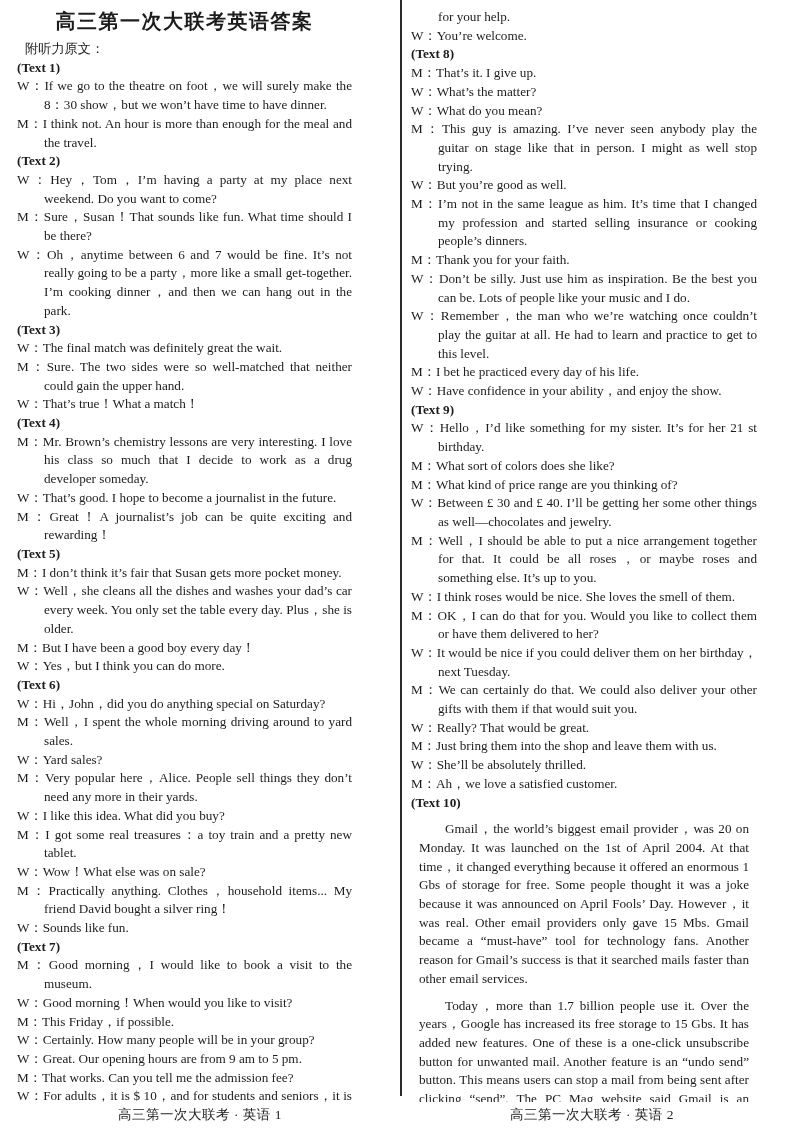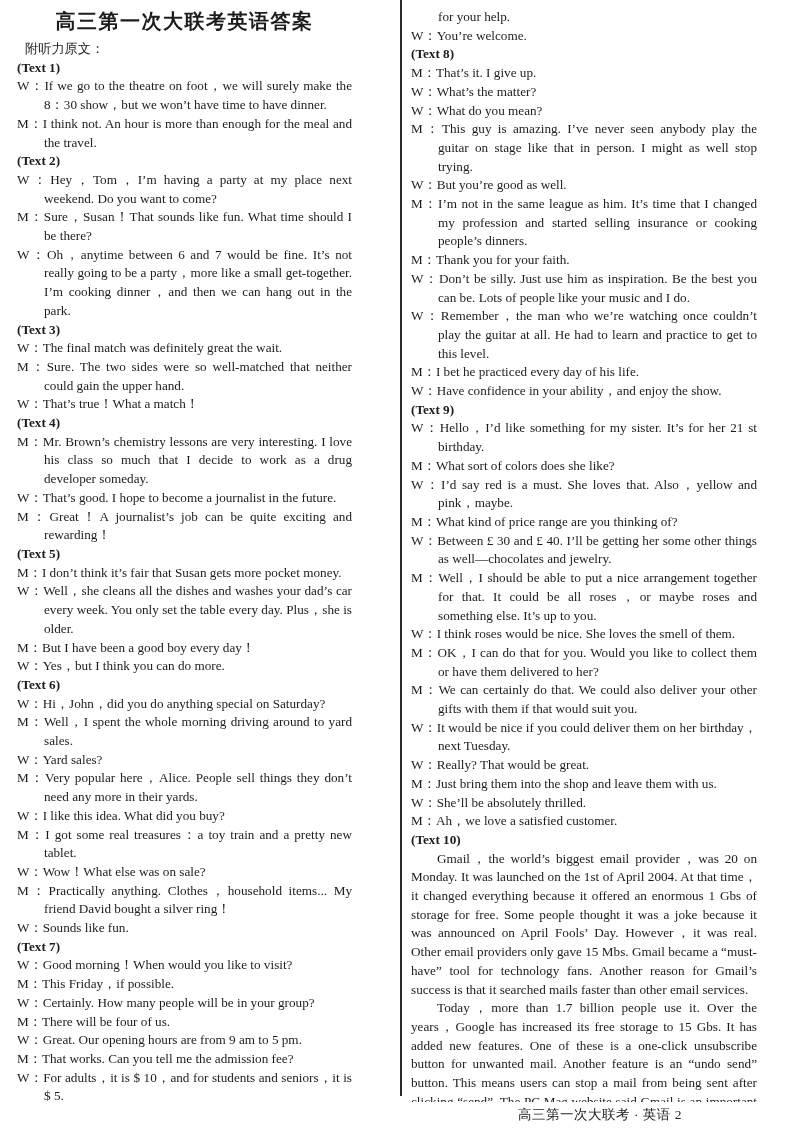--- a/index.html
+++ b/index.html
@@ -20,27 +20,27 @@
   .doc-title {
     font-size:20px; font-weight:bold; text-align:center;
     line-height:27px; margin:2px 0 5px 0; letter-spacing:1.5px;
     text-indent:0;
   }
   .subtitle { text-indent:0;padding-left:8px; }
   .heading { font-weight:bold; text-indent:0; }
   .line { padding-left:27px; text-indent:-27px; }
   .line .speaker { display:inline; }
   .cont { padding-left:27px; text-indent:0; }
-  .para { margin:0; text-indent:26px; }
+  .para { margin:8px; text-indent:26px; }
   .footer {
     position:absolute; bottom:11px; text-align:center;
     font-size:13.5px; letter-spacing:0.5px;
   }
   .footer-left  { left:0;   width:400px; }
-  .footer-right { left:400px; width:400px; }
+  .footer-right { left:392px; width:400px; }
 </style>
 </head>
 <body>
 
 <div class="page">
 
   <div class="col col-left">
     <div class="doc-title">高三第一次大联考英语答案</div>
     <div id="left-blocks">
         <div class="subtitle">附听力原文：</div>
@@ -68,24 +68,24 @@
         <div class="line"><span class="speaker">W：</span><span>Hi，John，did you do anything special on Saturday?</span></div>
         <div class="line"><span class="speaker">M：</span><span>Well，I spent the whole morning driving around to yard sales.</span></div>
         <div class="line"><span class="speaker">W：</span><span>Yard sales?</span></div>
         <div class="line"><span class="speaker">M：</span><span>Very popular here，Alice. People sell things they don’t need any more in their yards.</span></div>
         <div class="line"><span class="speaker">W：</span><span>I like this idea. What did you buy?</span></div>
         <div class="line"><span class="speaker">M：</span><span>I got some real treasures：a toy train and a pretty new tablet.</span></div>
         <div class="line"><span class="speaker">W：</span><span>Wow！What else was on sale?</span></div>
         <div class="line"><span class="speaker">M：</span><span>Practically anything. Clothes，household items... My friend David bought a silver ring！</span></div>
         <div class="line"><span class="speaker">W：</span><span>Sounds like fun.</span></div>
         <div class="heading">(Text 7)</div>
+        <div class="line"><span class="speaker">M：</span><span>Good morning，I would like to book a visit to the museum.</span></div>
         <div class="line"><span class="speaker">W：</span><span>Good morning！When would you like to visit?</span></div>
         <div class="line"><span class="speaker">M：</span><span>This Friday，if possible.</span></div>
         <div class="line"><span class="speaker">W：</span><span>Certainly. How many people will be in your group?</span></div>
-        <div class="line"><span class="speaker">M：</span><span>There will be four of us.</span></div>
         <div class="line"><span class="speaker">W：</span><span>Great. Our opening hours are from 9 am to 5 pm.</span></div>
         <div class="line"><span class="speaker">M：</span><span>That works. Can you tell me the admission fee?</span></div>
         <div class="line"><span class="speaker">W：</span><span>For adults，it is $ 10，and for students and seniors，it is $ 5.</span></div>
         <div class="line"><span class="speaker">M：</span><span>We are all students，so it will be $ 1 per person. Thank you</span></div>
       </div>
   </div>
 
   <div class="divider"></div>
 
   <div class="col col-right">
@@ -100,33 +100,33 @@
         <div class="line"><span class="speaker">W：</span><span>But you’re good as well.</span></div>
         <div class="line"><span class="speaker">M：</span><span>I’m not in the same league as him. It’s time that I changed my profession and started selling insurance or cooking people’s dinners.</span></div>
         <div class="line"><span class="speaker">M：</span><span>Thank you for your faith.</span></div>
         <div class="line"><span class="speaker">W：</span><span>Don’t be silly. Just use him as inspiration. Be the best you can be. Lots of people like your music and I do.</span></div>
         <div class="line"><span class="speaker">W：</span><span>Remember，the man who we’re watching once couldn’t play the guitar at all. He had to learn and practice to get to this level.</span></div>
         <div class="line"><span class="speaker">M：</span><span>I bet he practiced every day of his life.</span></div>
         <div class="line"><span class="speaker">W：</span><span>Have confidence in your ability，and enjoy the show.</span></div>
         <div class="heading">(Text 9)</div>
         <div class="line"><span class="speaker">W：</span><span>Hello，I’d like something for my sister. It’s for her 21 st birthday.</span></div>
         <div class="line"><span class="speaker">M：</span><span>What sort of colors does she like?</span></div>
-        <div class="line"><span class="speaker">W：</span><span>I’d say red is a must. She loves that. Also，yellow and pink，maybe.</span></div>
         <div class="line"><span class="speaker">M：</span><span>What kind of price range are you thinking of?</span></div>
         <div class="line"><span class="speaker">W：</span><span>Between £ 30 and £ 40. I’ll be getting her some other things as well—chocolates and jewelry.</span></div>
         <div class="line"><span class="speaker">M：</span><span>Well，I should be able to put a nice arrangement together for that. It could be all roses，or maybe roses and something else. It’s up to you.</span></div>
         <div class="line"><span class="speaker">W：</span><span>I think roses would be nice. She loves the smell of them.</span></div>
         <div class="line"><span class="speaker">M：</span><span>OK，I can do that for you. Would you like to collect them or have them delivered to her?</span></div>
+        <div class="line"><span class="speaker">W：</span><span>It would be nice if you could deliver them on her birthday，next Tuesday.</span></div>
         <div class="line"><span class="speaker">M：</span><span>We can certainly do that. We could also deliver your other gifts with them if that would suit you.</span></div>
-        <div class="line"><span class="speaker">W：</span><span>It would be nice if you could deliver them on her birthday，next Tuesday.</span></div>
         <div class="line"><span class="speaker">W：</span><span>Really? That would be great.</span></div>
         <div class="line"><span class="speaker">M：</span><span>Just bring them into the shop and leave them with us.</span></div>
         <div class="line"><span class="speaker">W：</span><span>She’ll be absolutely thrilled.</span></div>
         <div class="line"><span class="speaker">M：</span><span>Ah，we love a satisfied customer.</span></div>
         <div class="heading">(Text 10)</div>
         <p class="para">Gmail，the world’s biggest email provider，was 20 on Monday. It was launched on the 1st of April 2004. At that time，it changed everything because it offered an enormous 1 Gbs of storage for free. Some people thought it was a joke because it was announced on April Fools’ Day. However，it was real. Other email providers only gave 15 Mbs. Gmail became a “must-have” tool for technology fans. Another reason for Gmail’s success is that it searched mails faster than other email services.</p>
         <p class="para">Today，more than 1.7 billion people use it. Over the years，Google has increased its free storage to 15 Gbs. It has added new features. One of these is a one-click unsubscribe button for unwanted mail. Another feature is an “undo send” button. This means users can stop a mail from being sent after clicking “send”. The PC Mag website said Gmail is an important part of life today. It wrote：“Gmail is so fixed in so many people’s lives</p>
       </div>
   </div>
 
+  <div class="footer footer-left">高三第一次大联考 · 英语 1</div>
   <div class="footer footer-right">高三第一次大联考 · 英语 2</div>
 
 </div>
 
 </body></html>

